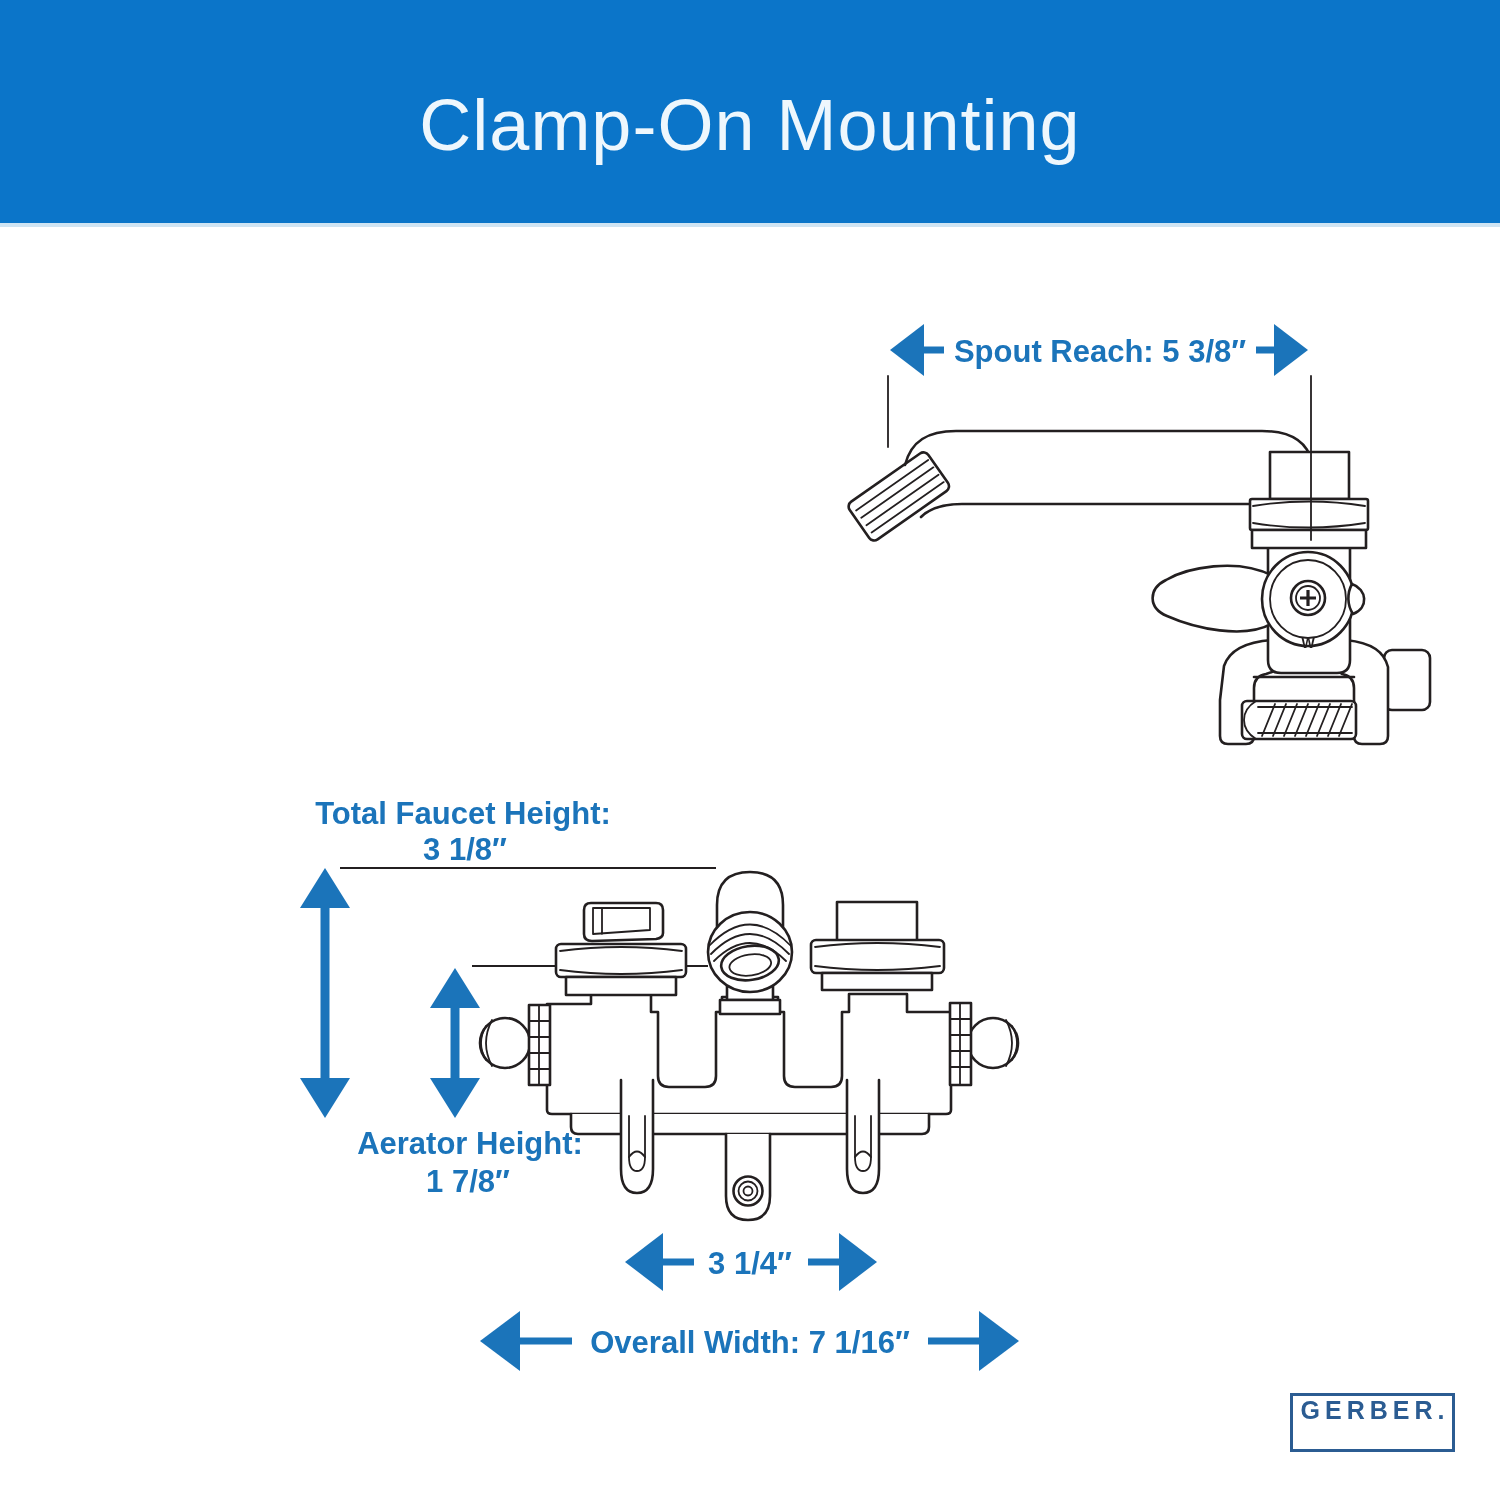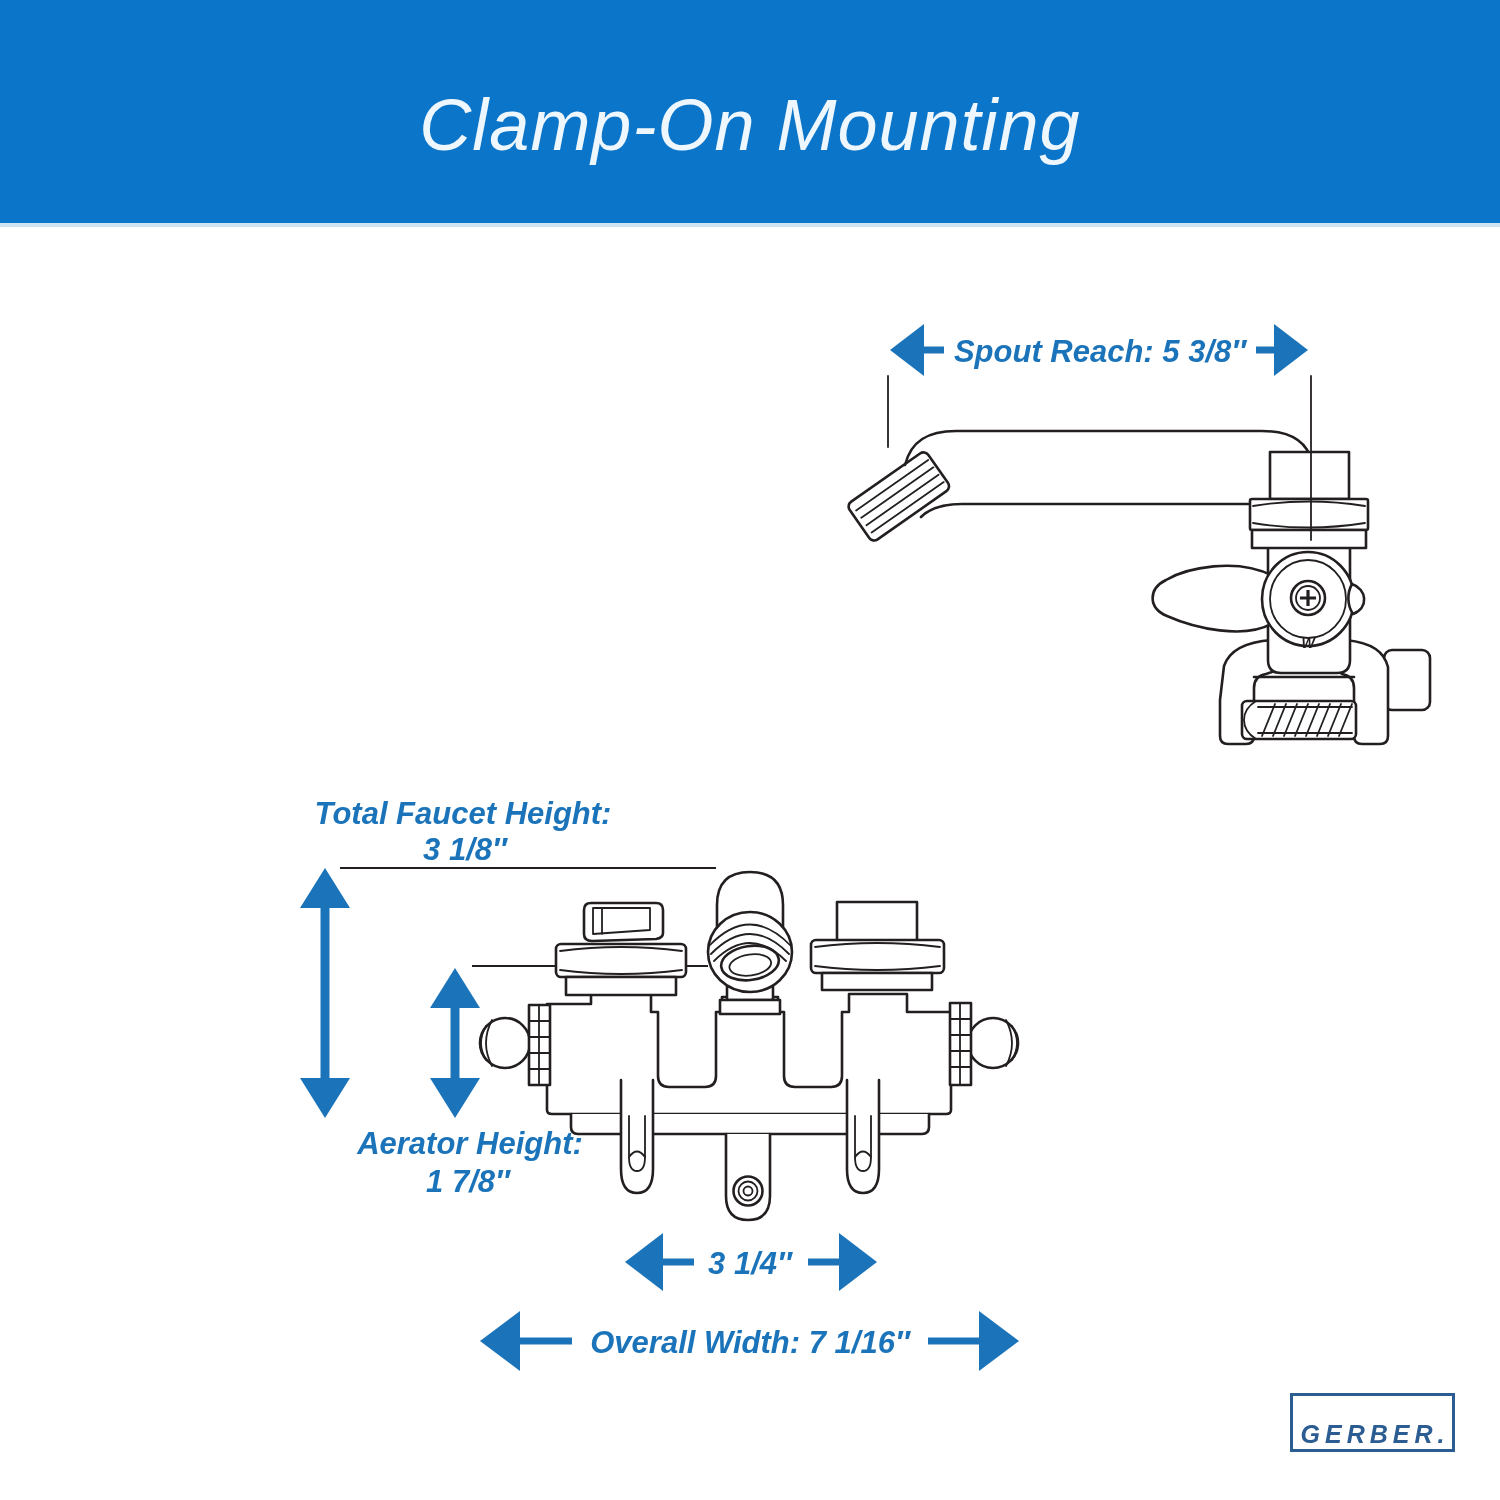--- a/index.html
+++ b/index.html
@@ -1,36 +1,35 @@
 <!DOCTYPE html>
 <html><head>
 <meta charset="utf-8">
 <style>
   html,body { margin:0; padding:0; background:#ffffff; }
   .page {
     position:relative; width:1500px; height:1500px;
     background:#ffffff; overflow:hidden;
     font-family:"Liberation Sans", sans-serif;
-    font-style:italic;
   }
   .banner {
     position:absolute; left:0; top:0; width:1500px; height:227px;
     background:#0b75c9; border-bottom:4px solid #cfe4f3;
     display:flex; align-items:center; justify-content:center;
     box-sizing:border-box; padding-top:26px;
   }
   .banner-title {
     color:#eef7fd; font-size:72px; font-weight:300; letter-spacing:1px;
     white-space:nowrap;
   }
   .drawing-svg { position:absolute; left:0; top:0; width:1500px; height:1500px; }
   .logo-box {
     position:absolute; left:1290px; top:1393px; width:165px; height:59px;
     border:3px solid #2b5c92; box-sizing:border-box;
-    display:flex; align-items:flex-end; justify-content:center;
+    display:flex; align-items:flex-start; justify-content:center;
   }
   .logo-text {
     color:#2b5c92; font-weight:700; font-size:25px; letter-spacing:5px;
     padding-left:5px; white-space:nowrap;
   }
   
   .ln   { stroke:#231f20; stroke-width:2.6; fill:none; stroke-linecap:round; stroke-linejoin:round; }
   .lnw  { stroke:#231f20; stroke-width:2.6; fill:#ffffff; stroke-linecap:round; stroke-linejoin:round; }
   .thin { stroke:#231f20; stroke-width:1.8; fill:none; stroke-linecap:round; stroke-linejoin:round; }
   .ref  { stroke:#231f20; stroke-width:2;   fill:none; }

